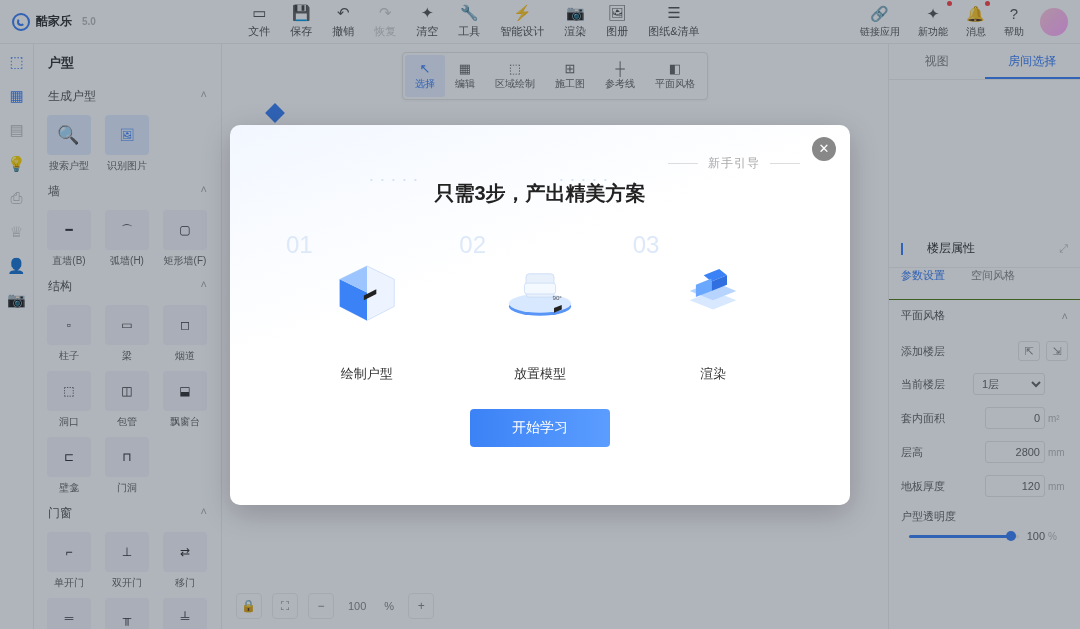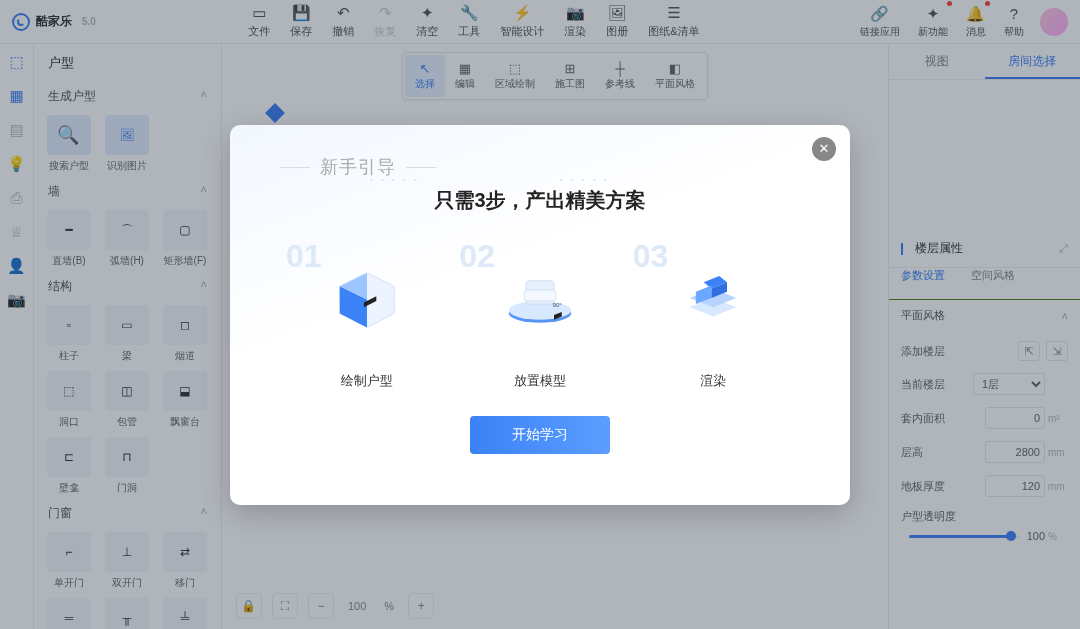--- a/index.html
+++ b/index.html
@@ -16,21 +16,21 @@
 .top-right{display:flex;align-items:center;gap:2px}
 .top-right .top-btn{font-size:10px;padding:2px 8px}
 .badge{position:relative}
 .badge:after{content:'';position:absolute;top:-2px;right:4px;width:5px;height:5px;background:#f44;border-radius:50%}
 .avatar{width:28px;height:28px;border-radius:50%;background:linear-gradient(135deg,#fcd,#faf);margin-left:6px}
 .main{display:flex;height:585px}
 .iconcol{width:34px;background:#fff;border-right:1px solid #eee;display:flex;flex-direction:column;align-items:center;padding-top:8px;gap:14px}
 .iconcol .ic{width:20px;height:20px;display:flex;align-items:center;justify-content:center;color:#bbb;font-size:15px}
 .iconcol .ic.act{color:#3b82f6}
 .sidebar{width:188px;background:#fff;border-right:1px solid #eee;overflow-y:auto;padding-bottom:10px}
-.sb-title{padding:10px 14px;font-weight:400;font-size:13px;color:#333}
+.sb-title{padding:10px 14px;font-weight:700;font-size:13px;color:#333}
 .sb-sec{padding:6px 14px;display:flex;justify-content:space-between;align-items:flex-start;color:#555;font-size:12px}
 .chev{color:#aaa;font-size:11px}
 .thumbs{display:flex;flex-wrap:wrap;gap:0;padding:0 6px}
 .thumb{width:58px;display:flex;flex-direction:column;align-items:center;gap:4px;padding:4px 0;cursor:pointer}
 .th-box{width:44px;height:40px;background:#f4f6fa;border-radius:4px;display:flex;align-items:center;justify-content:center}
 .th-box.hl{background:#e3f0ff}
 .th-lbl{font-size:10px;color:#666;text-align:center}
 .th-i{width:24px;height:20px;display:flex;align-items:center;justify-content:center}
 .canvas{flex:1;position:relative;background:#fff}
 .canvas-toolbar{position:absolute;top:8px;left:50%;transform:translateX(-50%);background:#fff;border:1px solid #e6e6e6;border-radius:4px;display:flex;padding:2px;box-shadow:0 1px 3px rgba(0,0,0,.05)}
@@ -45,45 +45,45 @@
 .dot{width:4px;height:4px;border-radius:50%;background:#f44}
 .eye-btn{width:28px;height:26px;border:1px solid #eee;border-radius:4px;background:#fff;display:flex;align-items:center;justify-content:center;color:#888;margin-left:6px}
 .br{display:flex;align-items:center;gap:10px}
 .br-btn{width:26px;height:26px;border:1px solid #eee;border-radius:4px;background:#fff;display:flex;align-items:center;justify-content:center;color:#888;cursor:pointer}
 .zoom{color:#888;padding:0 4px;font-size:11px}
 .right{width:192px;background:#fff;border-left:1px solid #eee;display:flex;flex-direction:column}
 .r-tabs{display:flex;height:36px;border-bottom:1px solid #eee}
 .r-tab{flex:1;display:flex;align-items:center;justify-content:center;font-size:12px;color:#888;cursor:pointer}
 .r-tab.act{color:#3b82f6;box-shadow:inset 0 -2px #3b82f6}
 .r-blank{flex:0 0 150px}
-.r-head{padding:10px 12px;font-size:12px;color:#333;border-bottom:1px solid #f0f0f0;display:flex;align-items:center;gap:12px}
+.r-head{padding:10px 12px;font-size:12px;color:#333;border-bottom:1px solid #f0f0f0;display:flex;align-items:center;gap:24px}
 .r-head:before{content:'';width:2px;height:12px;background:#3b82f6}
 .r-exp{margin-left:auto;color:#bbb;font-size:11px}
 .r-subtabs{display:flex;padding:0 12px;height:32px;align-items:flex-start;gap:26px;border-bottom:1px solid #4d7c0f}
 .r-sub{font-size:11px;color:#888;cursor:pointer}
 .r-sub.act{color:#3b82f6}
 .r-acc{padding:8px 12px;display:flex;justify-content:space-between;align-items:center;font-size:11px;color:#555}
 .r-rows{padding:4px 12px}
 .r-row{display:flex;align-items:center;justify-content:space-between;padding:6px 0;font-size:11px;color:#666}
 .r-inp{width:60px;height:22px;border:1px solid #e6e6e6;border-radius:3px;text-align:right;padding:0 4px;font-size:11px;color:#666}
 .r-sel{width:72px;height:22px;border:1px solid #e6e6e6;border-radius:3px;background:#fff;font-size:11px;color:#666;padding:0 4px}
 .unit{color:#bbb;font-size:10px;width:20px;text-align:left;margin-left:3px}
 .ic-btn{width:22px;height:20px;border:1px solid #e6e6e6;border-radius:3px;display:flex;align-items:center;justify-content:center;color:#888;cursor:pointer}
 .slider{flex:1;height:3px;background:#eee;border-radius:2px;margin:0 8px;position:relative}
 .slider:before{content:'';position:absolute;left:0;top:0;bottom:0;width:95%;background:#3b82f6;border-radius:2px}
 .slider:after{content:'';position:absolute;right:2%;top:-4px;width:10px;height:10px;background:#3b82f6;border-radius:50%}
 .overlay{position:absolute;inset:0;background:rgba(30,40,60,0.35);display:flex;align-items:center;justify-content:center}
 .modal{width:620px;height:380px;background:linear-gradient(160deg,#f2f7ff 0%,#fff 40%);border-radius:10px;position:relative;padding:30px 40px;box-shadow:0 8px 30px rgba(0,0,0,.2)}
 .m-close{position:absolute;top:12px;right:14px;width:24px;height:24px;border-radius:50%;background:#888;color:#fff;display:flex;align-items:center;justify-content:center;cursor:pointer;font-size:13px}
-.m-sub{text-align:left;color:#aaa;font-size:18px;letter-spacing:1px}
+.m-sub{text-align:right;color:#aaa;font-size:12px;letter-spacing:1px}
 .m-sub:before,.m-sub:after{content:'';display:inline-block;width:30px;height:1px;background:#ddd;vertical-align:middle;margin:0 10px}
 .m-title{text-align:center;font-size:20px;font-weight:700;color:#222;margin-top:8px}
 .m-steps{display:flex;justify-content:space-between;margin-top:30px;padding:0 10px}
 .m-step{flex:1;display:flex;flex-direction:column;align-items:center;position:relative}
-.m-num{position:absolute;top:-6px;left:6px;font-size:32px;font-weight:700;color:#dde8f8}
+.m-num{position:absolute;top:-6px;left:6px;font-size:24px;font-weight:400;color:#dde8f8}
 .m-pic{width:110px;height:100px;position:relative;display:flex;align-items:center;justify-content:center}
 .m-lbl{margin-top:28px;font-size:13px;color:#333;font-weight:500}
 .m-cta{display:block;margin:26px auto 4px;width:140px;height:38px;background:linear-gradient(90deg,#3b82f6,#5b9dff);border:none;border-radius:4px;color:#fff;font-size:14px;cursor:pointer}
 .iso-box{width:80px;height:70px;position:relative}
 .iso-box svg{width:100%;height:100%}
 .dots{position:absolute;top:50px;color:#d6e2f2;font-size:8px;letter-spacing:3px}
 .dots.d1{left:140px}
 .dots.d2{left:330px}
 </style>
 </head>

